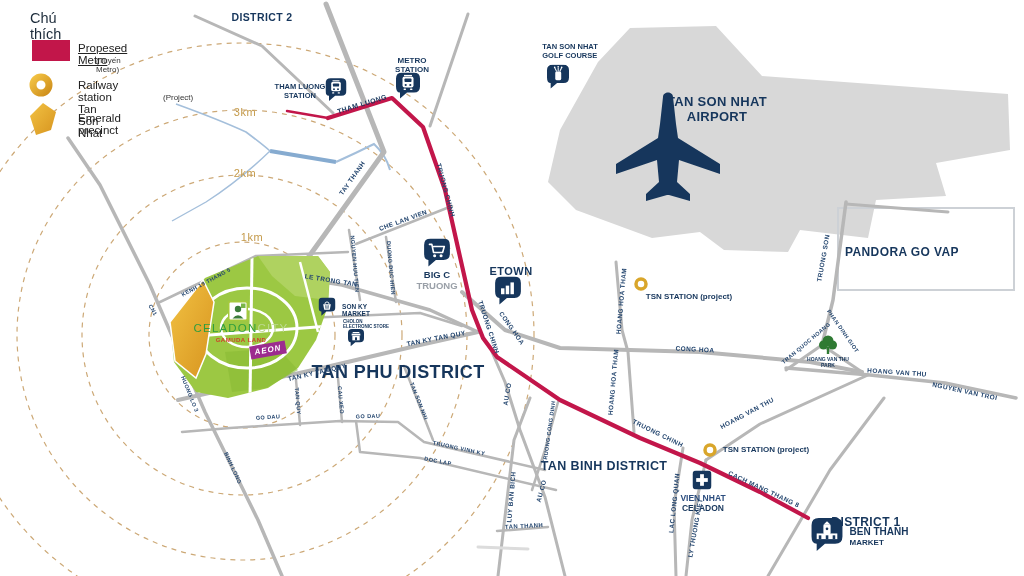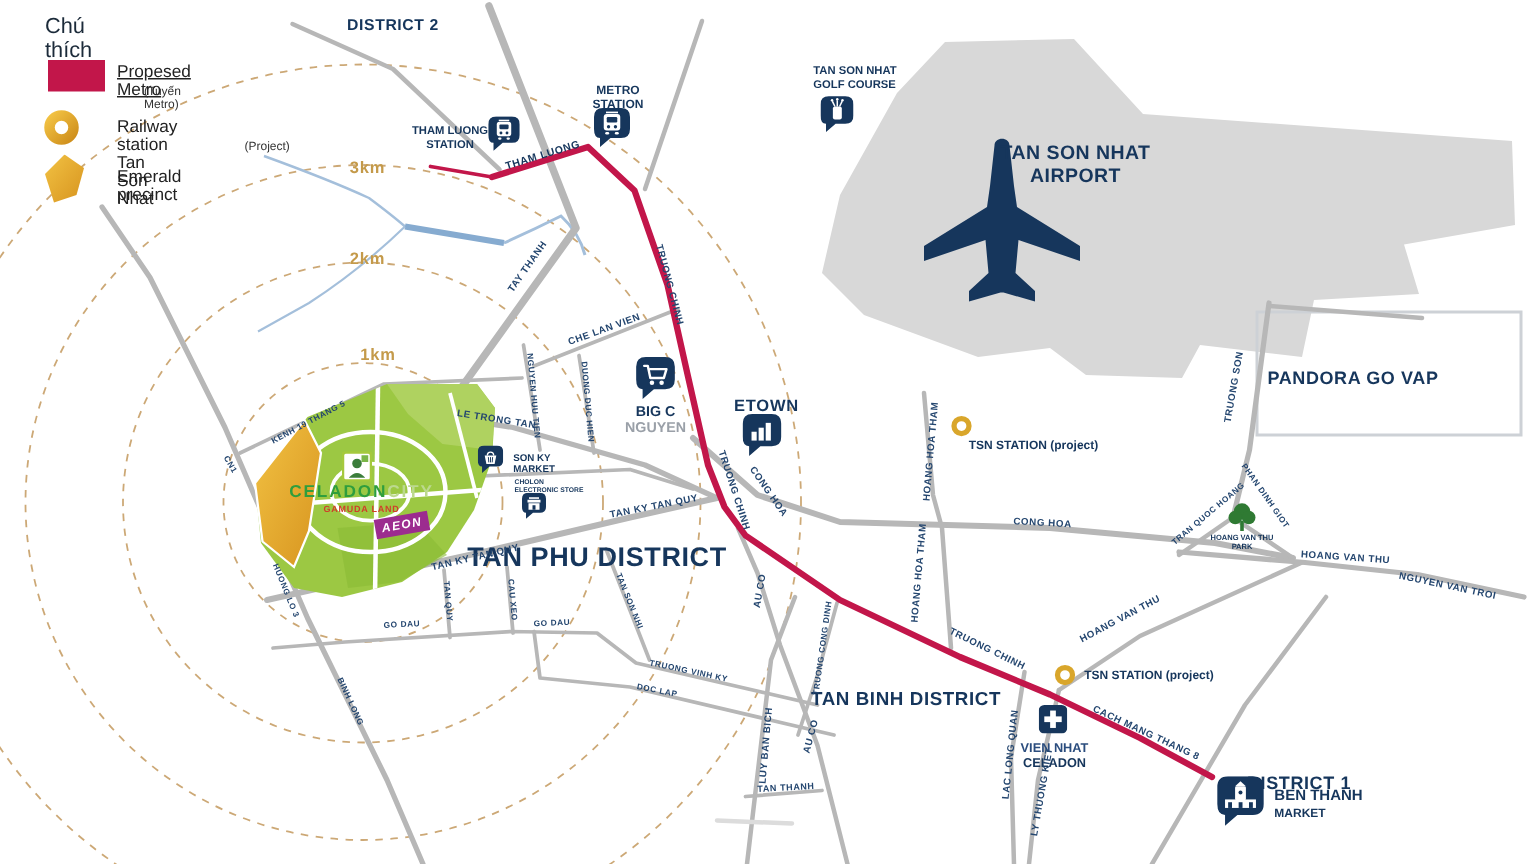--- a/index.html
+++ b/index.html
@@ -8,29 +8,29 @@
   #map svg.base{position:absolute;left:0;top:0;}
   
   .rl{position:absolute;white-space:nowrap;font-weight:bold;font-size:6.5px;
       color:#24466f;letter-spacing:.4px;transform-origin:center;}
   
   .dl{position:absolute;white-space:nowrap;font-weight:bold;font-size:12px;
       color:#16365c;letter-spacing:.4px;transform:translate(-50%,-50%);}
   
   .poi{position:absolute;white-space:nowrap;font-weight:800;color:#16365c;
        text-align:center;transform:translate(-50%,-50%);line-height:1.15;}
-  .ring{position:absolute;font-weight:bold;font-size:11px;color:#c49a4a;
+  .ring{position:absolute;font-weight:normal;font-size:11px;color:#c49a4a;
         transform:translate(-50%,-50%);letter-spacing:.5px;}
   .bub{position:absolute;transform:translate(-50%,-50%);}
   .legend{position:absolute;left:0;top:0;}
   .lg-title{position:absolute;left:30px;top:10px;font-size:14.5px;color:#1c2b3a;}
   .lg-label{position:absolute;font-size:11.5px;color:#222;}
   .lg-sub{position:absolute;font-size:8px;color:#333;}
   .celname{position:absolute;transform:translate(-50%,-50%);white-space:nowrap;
-           font-weight:bold;font-size:11.5px;letter-spacing:1.2px;}
+           font-weight:normal;font-size:11.5px;letter-spacing:1.2px;}
   .celname .c1{color:#2f9e3d;} .celname .c2{color:#bcd98f;}
   .gamuda{position:absolute;transform:translate(-50%,-50%);white-space:nowrap;
           font-weight:bold;font-size:6px;color:#cf3f2a;letter-spacing:.5px;}
   .aeon{position:absolute;width:36px;height:13px;background:#9c2c8f;
         transform:translate(-50%,-50%) rotate(-10deg);color:#fff;font-weight:bold;
         font-style:italic;font-size:8px;text-align:center;line-height:13px;letter-spacing:1px;}
 </style>
 </head>
 <body>
 
@@ -277,21 +277,21 @@
   <div class="poi" style="left:570px;top:52px;font-size:7.5px;text-align:left;">
     <div>TAN SON NHAT</div>
     <div>GOLF COURSE</div>
   </div>
   <div class="poi" style="left:717px;top:110px;font-size:13px;letter-spacing:.3px;">
     <div>TAN SON NHAT</div>
     <div>AIRPORT</div>
   </div>
   <div class="poi" style="left:437px;top:281px;font-size:9.5px;">
     <div>BIG C</div>
-    <div style="color:#9aa0a8;">NGUYEN</div>
+    <div style="color:#9aa0a8;">TRUONG</div>
   </div>
   <div class="poi" style="left:511px;top:271px;font-size:11px;letter-spacing:.5px;">ETOWN</div>
   <div class="poi" style="left:689px;top:297px;font-size:8px;">TSN STATION (project)</div>
   <div class="poi" style="left:766px;top:450px;font-size:8px;">TSN STATION (project)</div>
   <div class="poi" style="left:356px;top:310px;font-size:6.5px;text-align:left;">
     <div>SON KY</div>
     <div>MARKET</div>
   </div>
   <div class="poi" style="left:366px;top:324px;font-size:4.5px;text-align:left;">
     <div>CHOLON</div>

